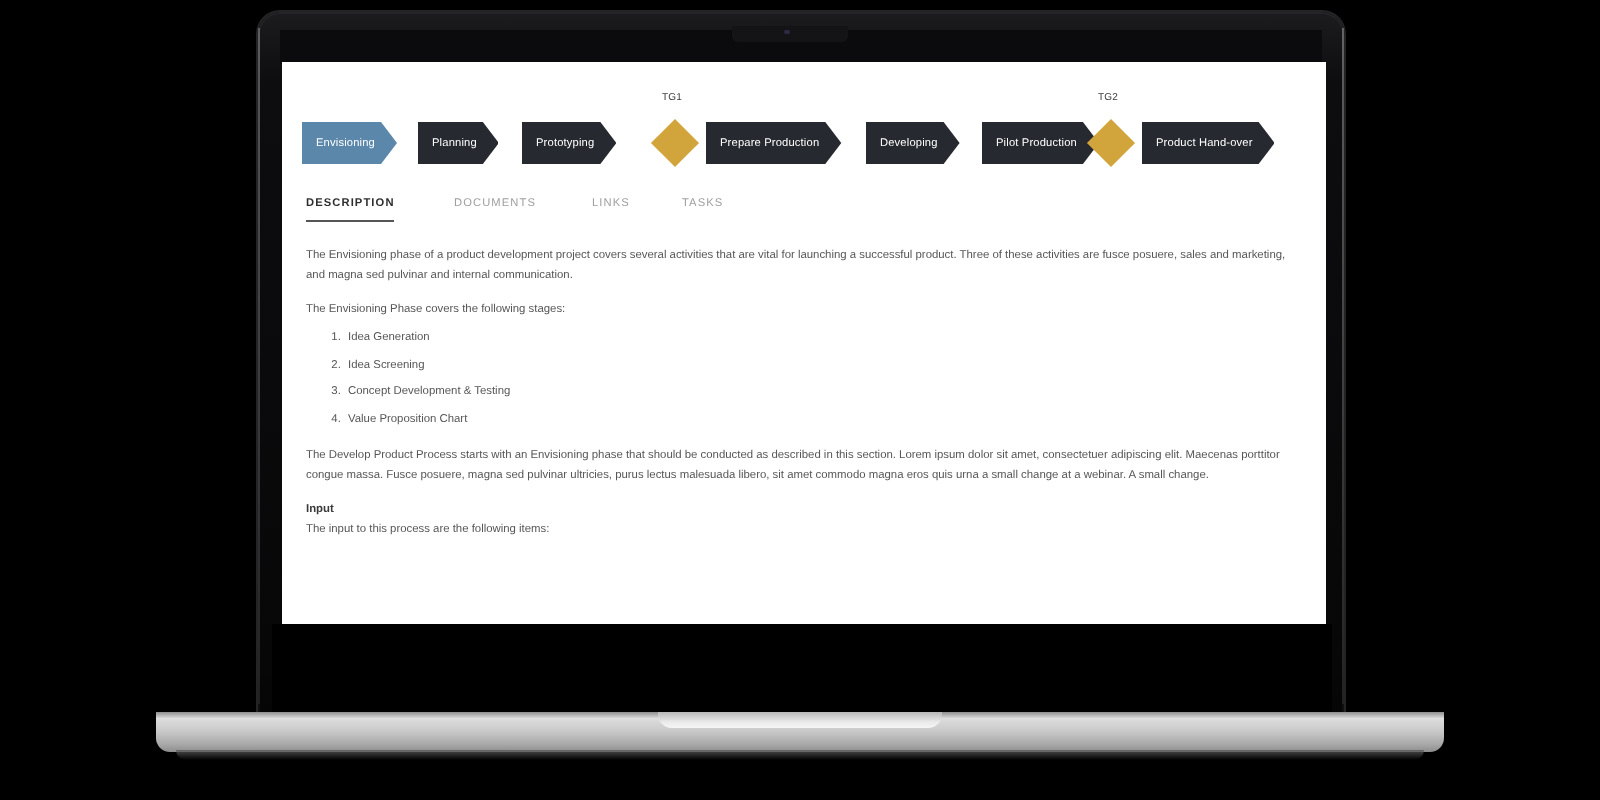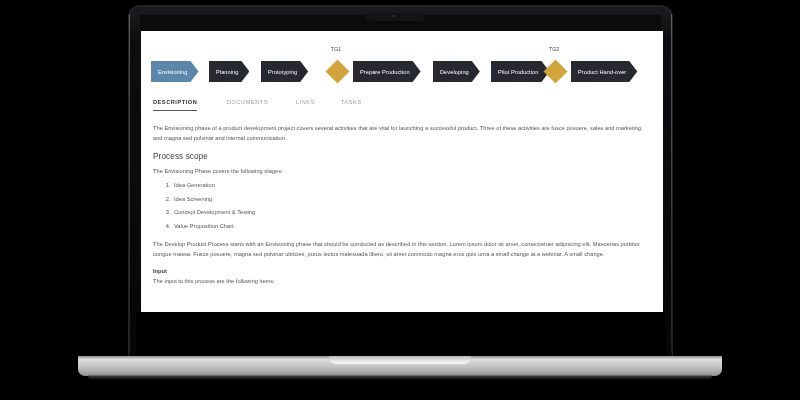--- a/index.html
+++ b/index.html
@@ -315,21 +315,20 @@
         <div class="tab active" style="left:0px;">DESCRIPTION</div>
         <div class="tab" style="left:74px;">DOCUMENTS</div>
         <div class="tab" style="left:143px;">LINKS</div>
         <div class="tab" style="left:188px;">TASKS</div>
       </div>
 
       <div id="doc-body">
 
         <p class="para">The Envisioning phase of a product development project covers several activities that are vital for launching a successful product. Three of these activities are fusce posuere, sales and marketing, and magna sed pulvinar and internal communication.</p>
 
-        <h2 class="heading">Process scope</h2>
 
         <p class="lead-line">The Envisioning Phase covers the following stages:</p>
 
         <ol class="stage-list">
           <li>Idea Generation</li>
           <li>Idea Screening</li>
           <li>Concept Development &amp; Testing</li>
           <li>Value Proposition Chart</li>
         </ol>
 

